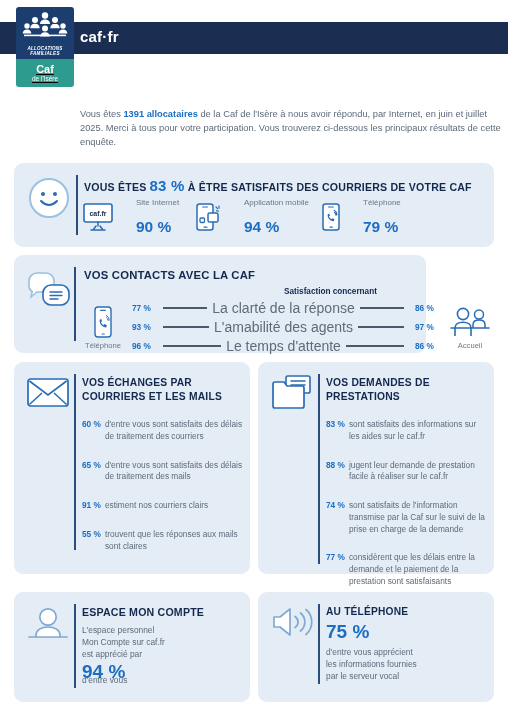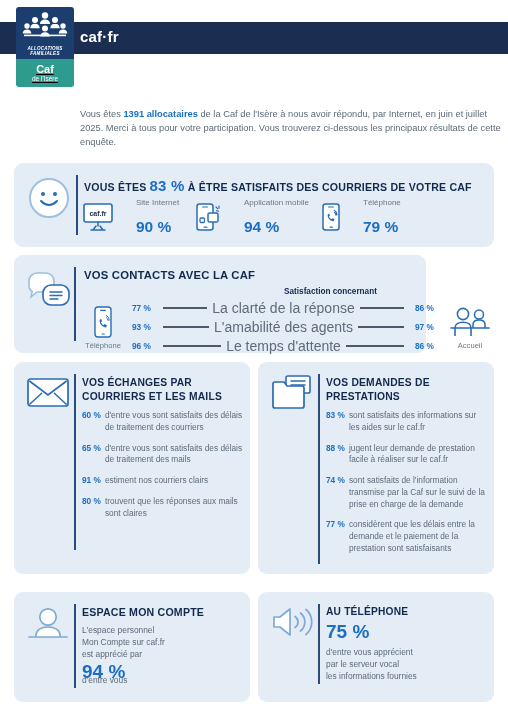--- a/index.html
+++ b/index.html
@@ -84,21 +84,21 @@
   .crit-row { display:flex; align-items:center; font-size:8px; }
   .crit-pct { color:#1b6ec2; font-weight:700; font-size:8.3px; width:26px; }
   .crit-pct.right { text-align:left; margin-left:6px; }
   .crit-line { flex:1; height:1.5px; background:#4a5a6b; margin:0 5px; }
   .crit-name { color:#5d6b7a; font-size:14px; white-space:nowrap; }
 
   
   #card-mails { left:14px; top:362px; width:236px; height:212px; }
   #card-demandes { left:258px; top:362px; width:236px; height:212px; }
   #card-mails .card-title, #card-demandes .card-title { left:68px; top:14px; font-size:10.3px; line-height:1.4; }
-  .stat-list { position:absolute; left:68px; top:48px; width:162px; display:flex; flex-direction:column; gap:9px; }
+  .stat-list { position:absolute; left:68px; top:57px; width:162px; display:flex; flex-direction:column; gap:17px; }
   .stat-item { display:flex; font-size:8.3px; line-height:1.42; }
   .stat-pct { color:#1b6ec2; font-weight:700; flex:0 0 auto; margin-right:4px; white-space:nowrap; }
   .stat-text { color:#5d6b7a; }
 
   
   #card-compte { left:14px; top:592px; width:236px; height:110px; }
   #card-tel { left:258px; top:592px; width:236px; height:110px; }
   #card-compte .card-title { left:68px; top:14px; font-size:10.6px; }
   #card-tel .card-title { left:68px; top:14px; font-size:10.2px; }
   .body-text { position:absolute; left:68px; color:#5d6b7a; font-size:8.4px; line-height:1.45; }
@@ -305,21 +305,21 @@
       </div>
       <div class="stat-item">
         <span class="stat-pct">65 %</span>
         <span class="stat-text">d'entre vous sont satisfaits des délais de traitement des mails</span>
       </div>
       <div class="stat-item">
         <span class="stat-pct">91 %</span>
         <span class="stat-text">estiment nos courriers clairs</span>
       </div>
       <div class="stat-item">
-        <span class="stat-pct">80 %</span>
+        <span class="stat-pct">55 %</span>
         <span class="stat-text">trouvent que les réponses aux mails sont claires</span>
       </div>
     </div>
   </div>
 
   <div class="card" id="card-demandes">
     <div class="card-icon" style="left:12px; top:12px;">
       <svg width="44" height="36" viewBox="0 0 44 36">
         <rect x="16" y="2" width="24" height="17" rx="1.8" fill="#fff" stroke="#2a6cb5" stroke-width="1.6"></rect>
         <path d="M21 7 h14 M21 11 h14 M21 15 h9" stroke="#2a6cb5" stroke-width="1.5" stroke-linecap="round"></path>
@@ -372,18 +372,18 @@
       <svg width="44" height="32" viewBox="0 0 44 32">
         <path d="M4 11 h6 L20 3 v26 L10 21 H4 z" fill="#fff" stroke="#7fa9d4" stroke-width="1.7" stroke-linejoin="round"></path>
         <path d="M25 10.5 a6.5 6.5 0 0 1 0 11 M30.5 7 a11.5 11.5 0 0 1 0 18 M36 3.5 a16.5 16.5 0 0 1 0 25" fill="none" stroke="#7fa9d4" stroke-width="1.7" stroke-linecap="round"></path>
       </svg>
     </div>
     <div class="divider" style="left:60px; top:12px; height:80px;"></div>
     <div class="card-title">AU TÉLÉPHONE</div>
     <div class="body-text big-pct" style="top:30px;">75 %</div>
     <div class="body-text" style="top:54px; width:160px;">
       <div>d'entre vous apprécient</div>
+      <div>les informations fournies</div>
       <div>par le serveur vocal</div>
-      <div>les informations fournies</div>
     </div>
   </div>
 
 </div>
 
 </body></html>

